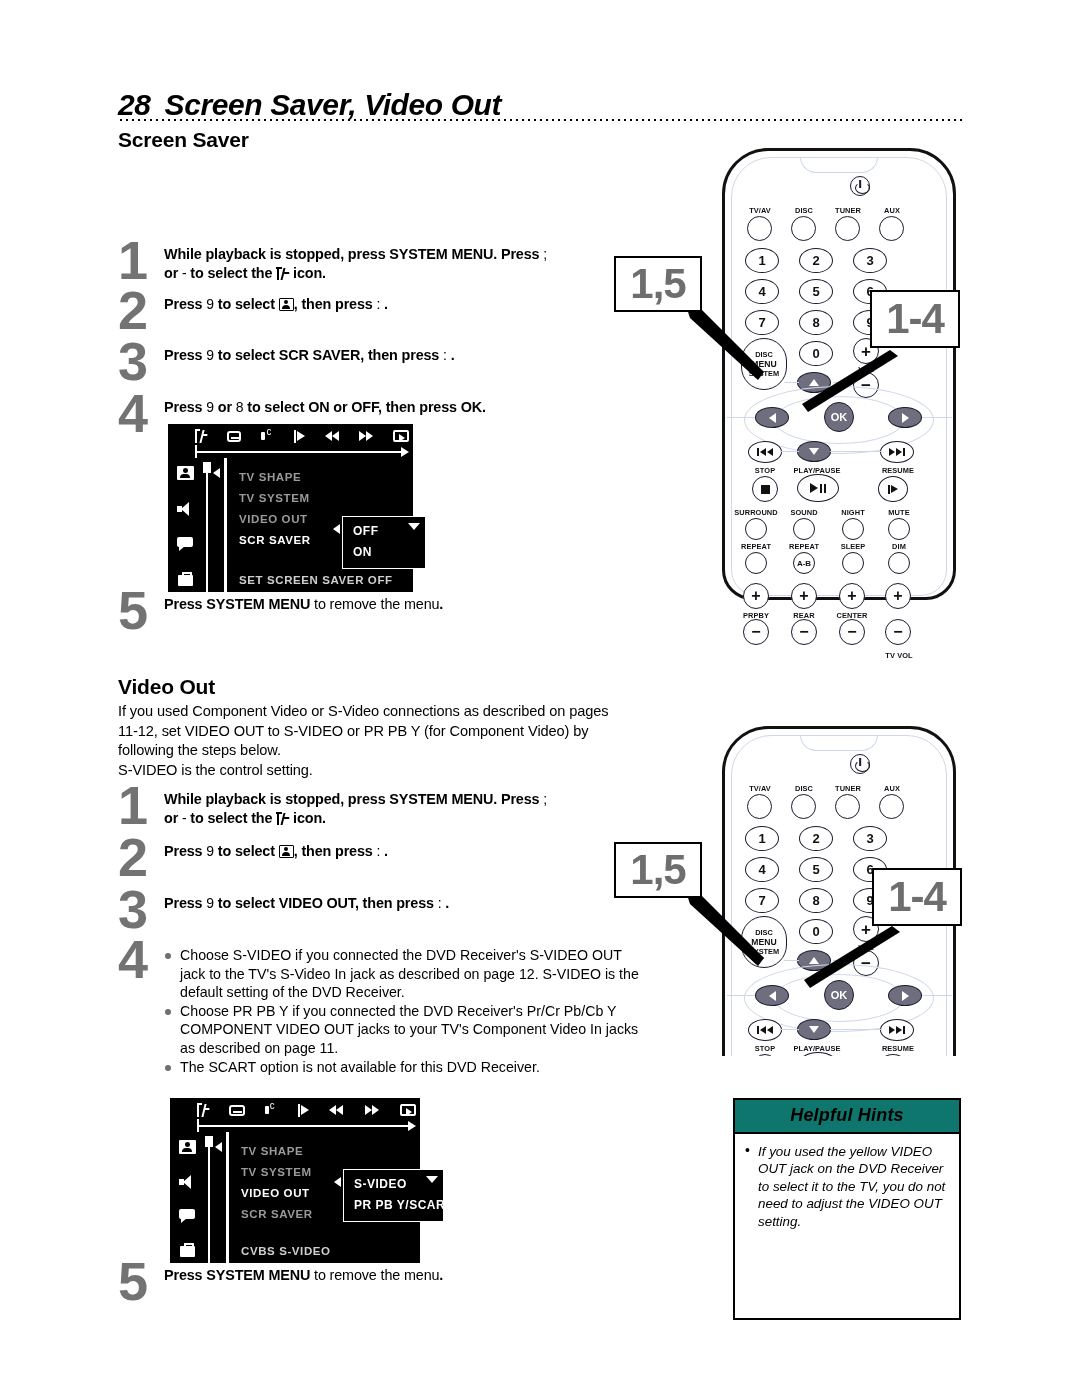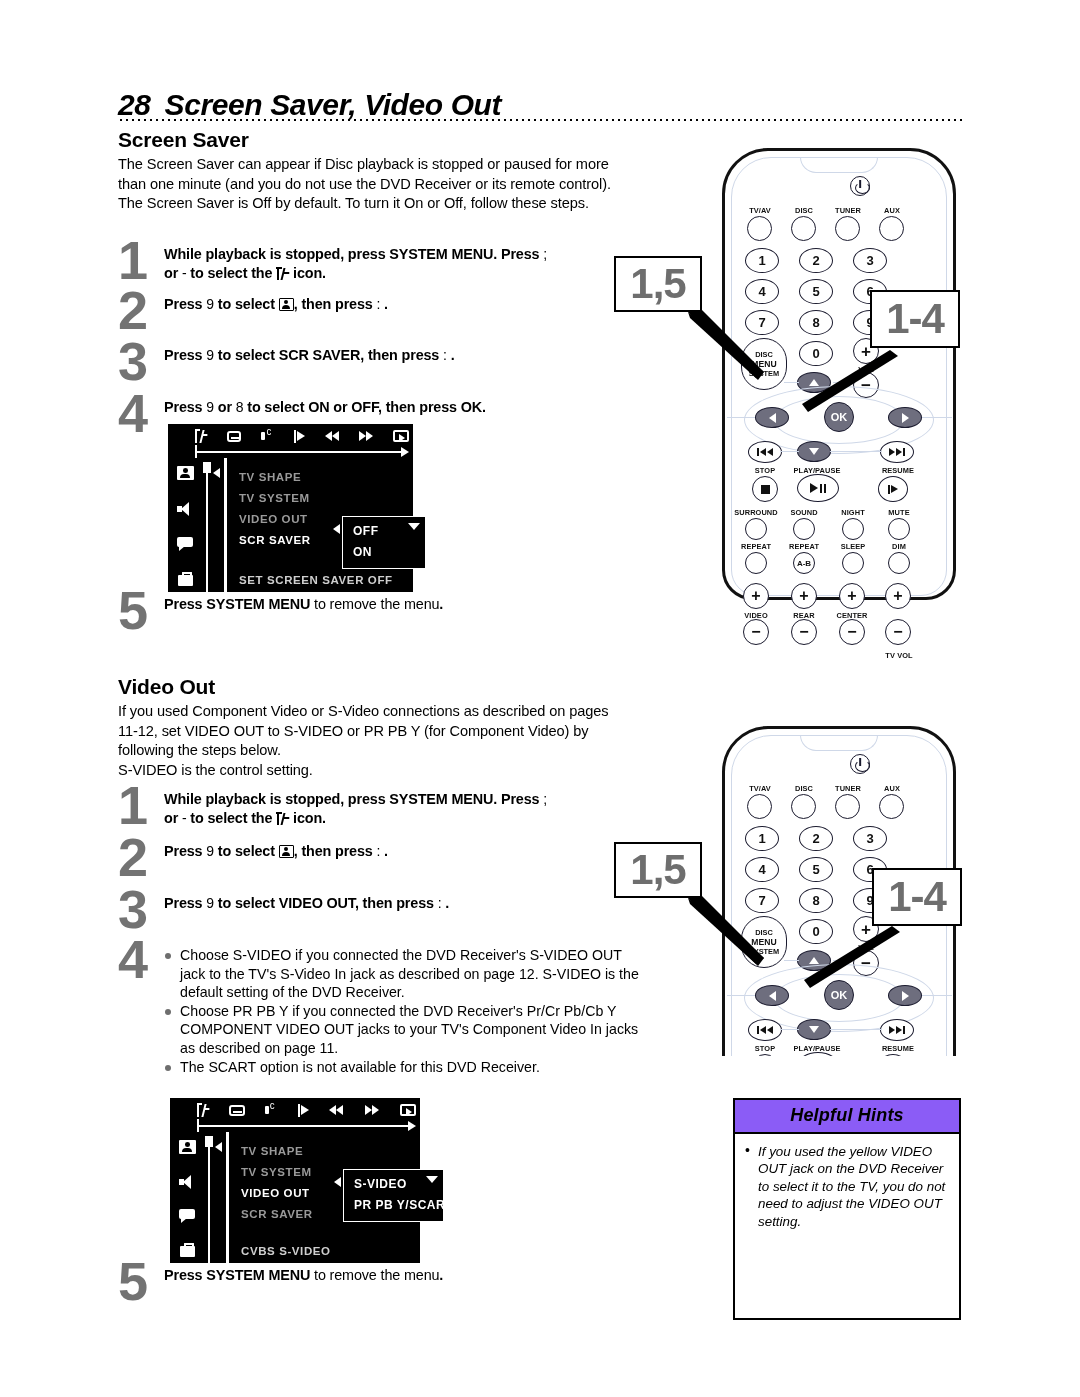--- a/index.html
+++ b/index.html
@@ -310,21 +310,21 @@
   .skipicon .bar { width:2.2px; height:8px; background:#fff; }
   .skipicon .t1, .skipicon .t2 { width:0;height:0; }
   .skipicon.prev .t1,.skipicon.prev .t2{ border-right:6px solid #fff; border-top:4px solid transparent; border-bottom:4px solid transparent;}
   .skipicon.next .t1,.skipicon.next .t2{ border-left:6px solid #fff; border-top:4px solid transparent; border-bottom:4px solid transparent;}
 
   
   .hints {
     position:absolute; border:2.4px solid #000; background:#fff;
   }
   .hints-title {
-    background:#8b5cf6; border-bottom:2.4px solid #000;
+    background:#0f766e; border-bottom:2.4px solid #000;
     text-align:center; font-style:italic; font-weight:bold;
     font-size:18px; padding:5px 0 6px 0; letter-spacing:0.2px;
   }
   .hints-body { padding:9px 10px 10px 9px; }
   .hint-li {
     position:relative; padding-left:14px; font-style:italic;
     font-size:13.4px; line-height:17.4px; margin-bottom:4px;
   }
   .hint-li:before{
     content:"•"; position:absolute; left:1px; top:-1px; font-style:normal;
@@ -336,21 +336,20 @@
 
 <div class="page-head">
   <div class="page-title">
     <span class="pnum">28</span><span>Screen Saver, Video Out</span>
   </div>
 </div>
 <div class="dotline"></div>
 
 <div style="position:absolute;left:118px;top:128px;width:500px;">
   <div class="sec-h">Screen Saver</div>
-  <div class="body-txt" style="margin-top:3px;">The Screen Saver can appear if Disc playback is stopped or paused for more than one minute (and you do not use the DVD Receiver or its remote control). The Screen Saver is Off by default. To turn it On or Off, follow these steps.</div>
 </div>
 
 <div class="step" style="position:absolute;left:118px;top:245px;width:520px;">
   <div class="step-num">1</div>
   <div class="step-txt">
     <span>While playback is stopped, press SYSTEM MENU. Press </span><span class="nav-g">;</span><br>
     <span>or </span><span class="nav-g">-</span><span> to select the </span><span class="ic-tools"><i></i></span><span> icon.</span>
   </div>
 </div>
 
@@ -637,21 +636,21 @@
   <div class="rlbl" style="left:154px;top:394px;width:46px;">DIM</div>
   <div class="rbtn" style="left:23px;top:404px;width:22px;height:22px;"></div>
   <div class="rbtn" style="left:71px;top:404px;width:22px;height:22px;font-size:8px;">A-B</div>
   <div class="rbtn" style="left:120px;top:404px;width:22px;height:22px;"></div>
   <div class="rbtn" style="left:166px;top:404px;width:22px;height:22px;"></div>
 
   <div class="rbtn" style="left:21px;top:435px;width:26px;height:26px;font-size:16px;">+</div>
   <div class="rbtn" style="left:69px;top:435px;width:26px;height:26px;font-size:16px;">+</div>
   <div class="rbtn" style="left:117px;top:435px;width:26px;height:26px;font-size:16px;">+</div>
   <div class="rbtn" style="left:163px;top:435px;width:26px;height:26px;font-size:16px;">+</div>
-  <div class="rlbl" style="left:14px;top:463px;width:40px;">VIDEO</div>
+  <div class="rlbl" style="left:14px;top:463px;width:40px;">PRPBY</div>
   <div class="rlbl" style="left:62px;top:463px;width:40px;">REAR</div>
   <div class="rlbl" style="left:108px;top:463px;width:44px;">CENTER</div>
   <div class="rlbl" style="left:154px;top:463px;width:46px;margin-top:40px;">TV VOL</div>
   <div class="rbtn" style="left:21px;top:471px;width:26px;height:26px;font-size:16px;">−</div>
   <div class="rbtn" style="left:69px;top:471px;width:26px;height:26px;font-size:16px;">−</div>
   <div class="rbtn" style="left:117px;top:471px;width:26px;height:26px;font-size:16px;">−</div>
   <div class="rbtn" style="left:163px;top:471px;width:26px;height:26px;font-size:16px;">−</div>
 </div>
 
 <div class="callout" style="left:614px;top:256px;width:88px;height:56px;">1,5</div>

